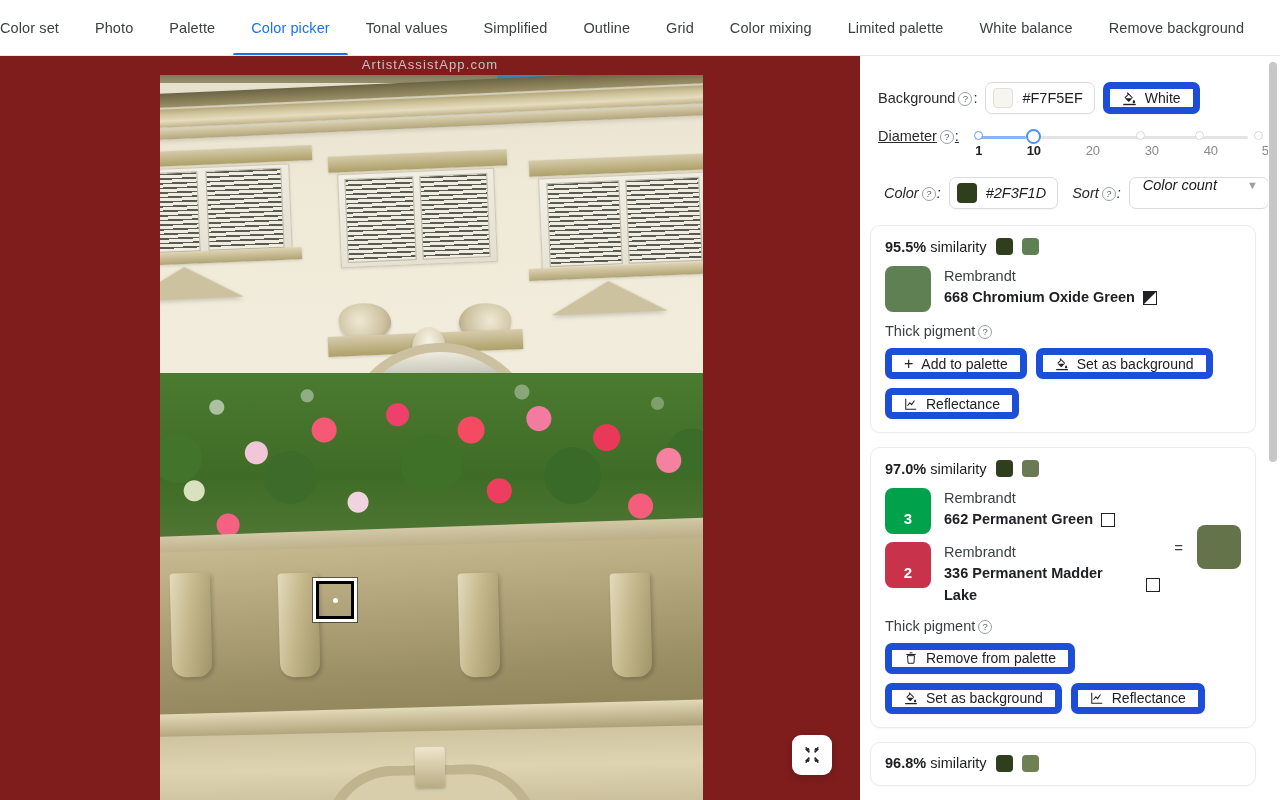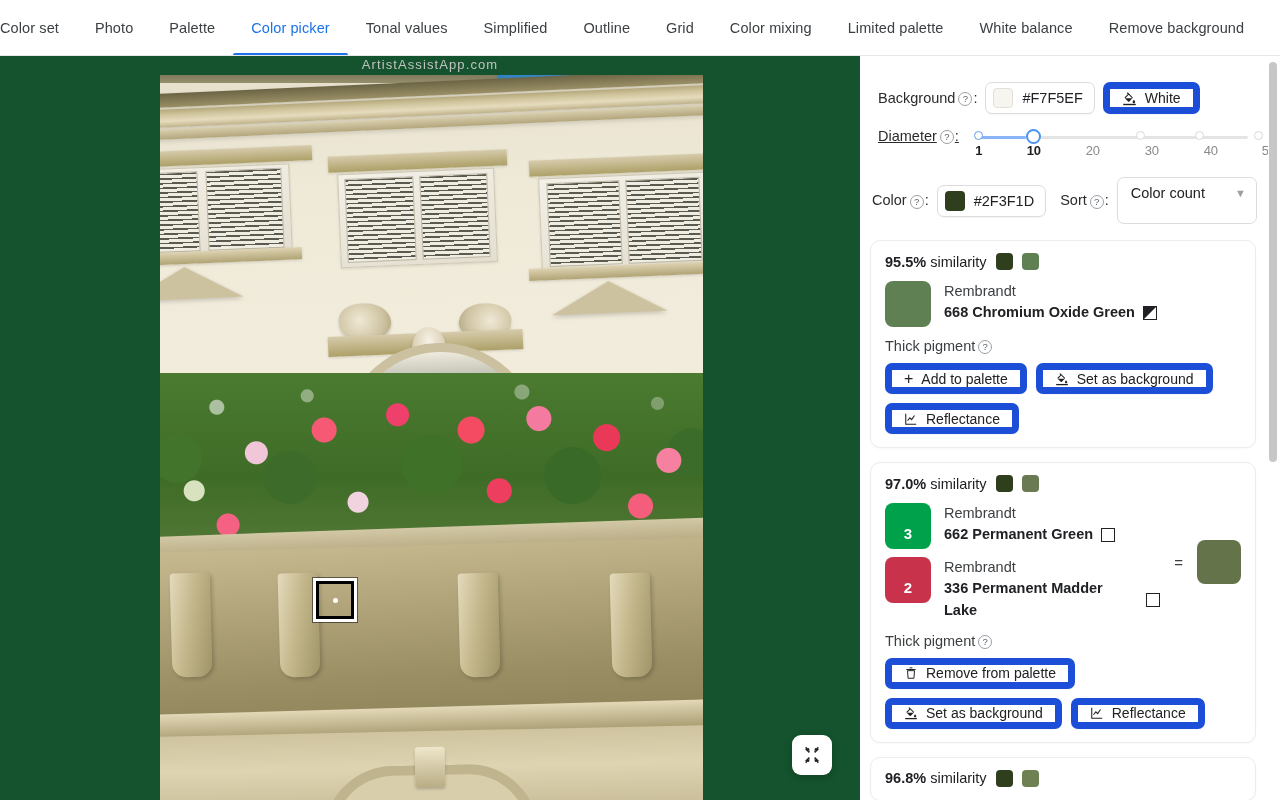--- a/index.html
+++ b/index.html
@@ -36,21 +36,21 @@
   .tab.active::after {
     content: ""; position: absolute;
     left: 0; right: 0; bottom: 0; height: 2.5px;
     background: #1a73e8; border-radius: 2px 2px 0 0;
   }
 
   
   .canvas-area {
     position: absolute; left: 0; top: 56px;
     width: 860px; height: 744px;
-    background: #14532d;
+    background: #7f1d1d;
     overflow: hidden;
     padding-left: 33px;
   }
   .watermark {
     position: absolute; left: 0; top: 1px; width: 860px;
     text-align: center;
     font-size: 13px; letter-spacing: 1.1px;
     color: #c2c2c2;
     pointer-events: none;
   }
@@ -275,21 +275,21 @@
     display: inline-flex; align-items: center; gap: 8px;
     height: 31px; padding: 0 12px;
     border: 7px solid #1d4ed8; border-radius: 7px;
     background: #fff; font-size: 14px; color: #202124;
     cursor: pointer;
     box-shadow: 0 1px 1px rgba(0,0,0,.035);
     white-space: nowrap;
   }
   .select {
     display: inline-flex; align-items: center; justify-content: space-between;
-    gap: 12px; height: 47px; padding: 0 10px 16px 13px; min-width: 140px;
+    gap: 12px; height: 32px; padding: 0 10px 16px 13px; min-width: 140px;
     border: 1px solid #dcdcdc; border-radius: 7px;
     background: #fff; font-size: 14.5px; color: #202124;
     cursor: pointer;
   }
   .caret { color: #9aa0a6; font-size: 11px; }
 
   
   .slider-wrap { position: relative; width: 300px; height: 34px; margin-left: 4px; }
   .track {
     position: absolute; left: 8px; right: 8px; top: 9px; height: 3px;
@@ -517,21 +517,21 @@
       <div class="thumb" style="left:63px;"></div>
       <div class="tick-lbl strong" style="left:8px;">1</div>
       <div class="tick-lbl strong" style="left:63px;">10</div>
       <div class="tick-lbl" style="left:122px;">20</div>
       <div class="tick-lbl" style="left:181px;">30</div>
       <div class="tick-lbl" style="left:240px;">40</div>
       <div class="tick-lbl" style="left:298px;">50</div>
     </div>
   </div>
 
-  <div class="row" style="margin:16px 0 0 2px;">
+  <div class="row" style="margin:16px 0 0 14px;font-style:italic;">
     <div class="lbl">
       <span>Color</span><span class="help">?</span><span>:</span>
     </div>
     <div class="chip-btn">
       <span class="sw" id="color-sw" style="background: rgb(47, 63, 29);"></span>
       <span>#2F3F1D</span>
     </div>
     <div class="lbl" style="margin-left:6px;">
       <span>Sort</span><span class="help">?</span><span>:</span>
     </div>

